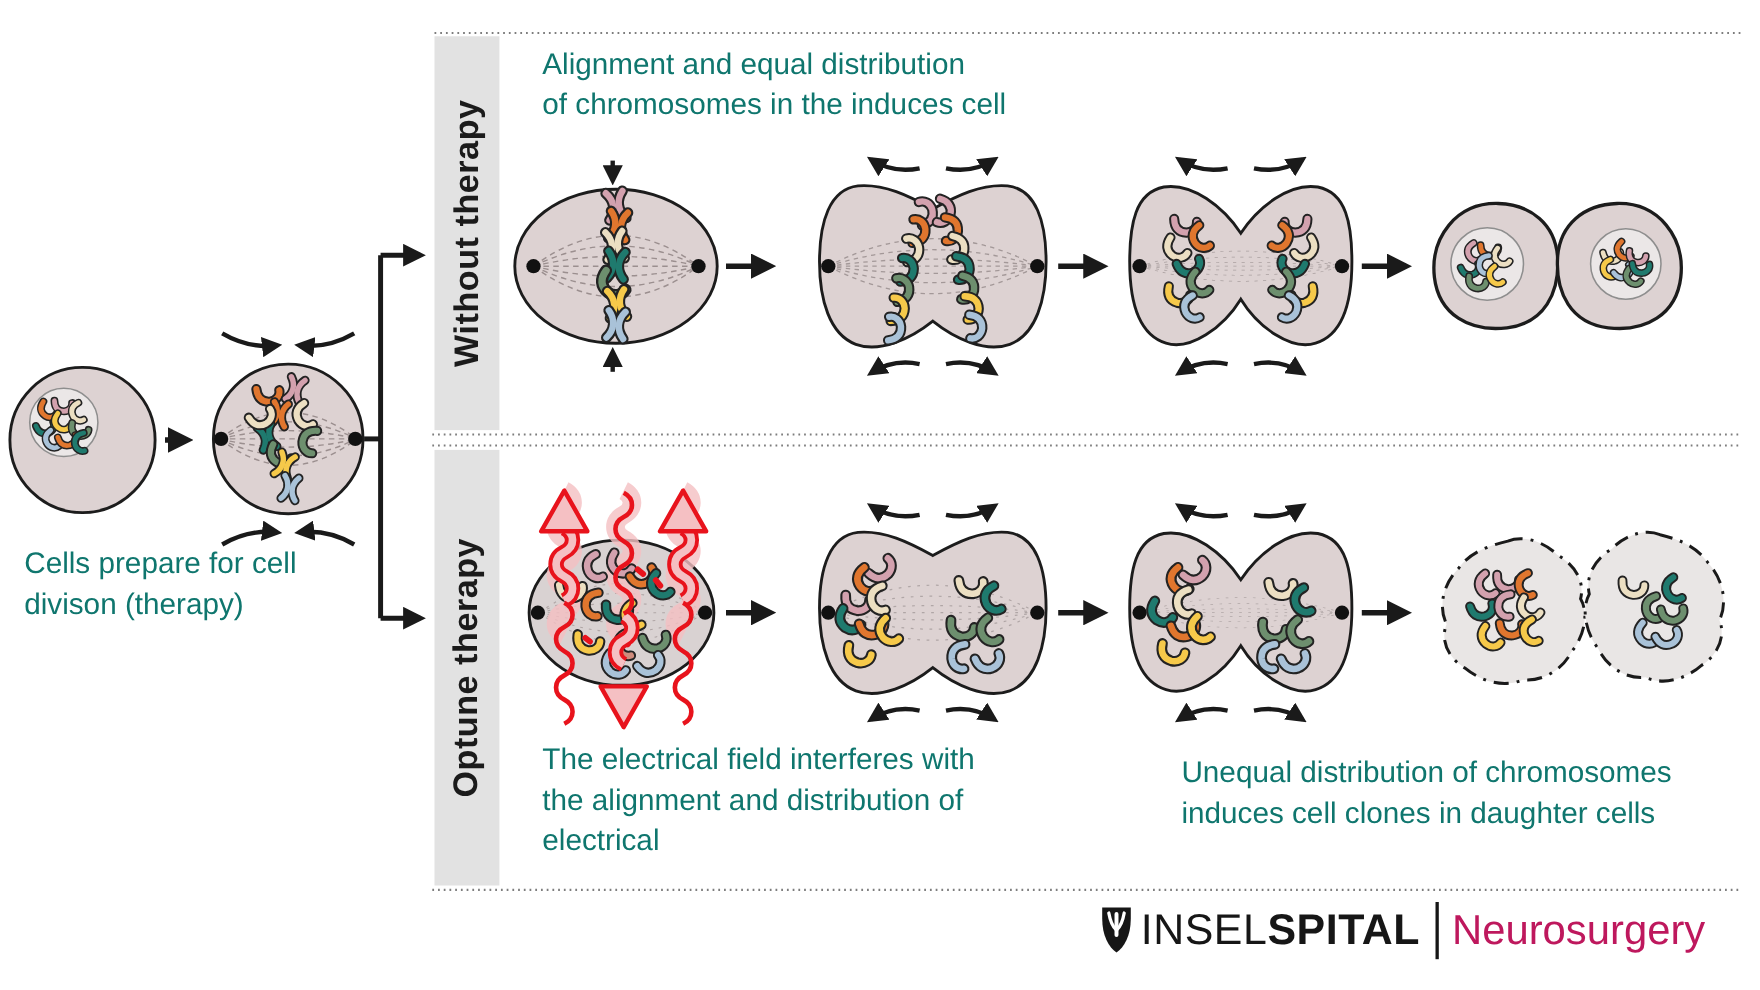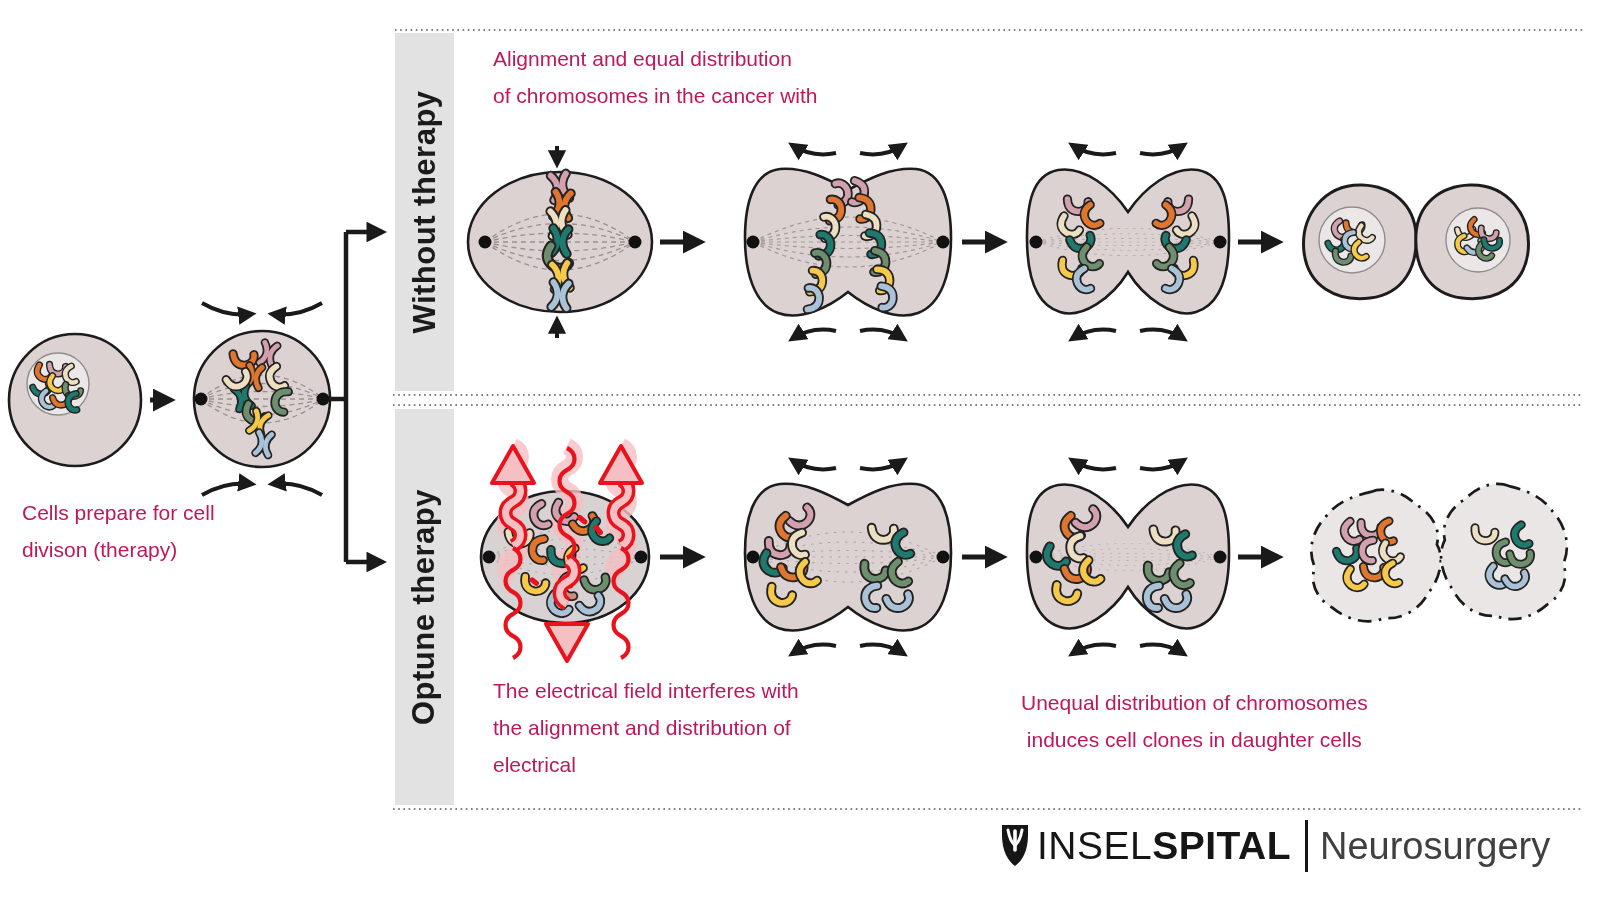--- a/index.html
+++ b/index.html
@@ -1,30 +1,30 @@
 <!DOCTYPE html>
 <html><head>
 <meta charset="utf-8">
 <style>
   html,body{margin:0;padding:0;background:#ffffff;}
   body{width:1600px;height:900px;position:relative;overflow:hidden;
        font-family:"Liberation Sans", sans-serif;color:#2e2e2e;}
   .stage{position:absolute;inset:0;width:1600px;height:900px;}
   svg.art{position:absolute;left:0;top:0;}
-  .caption{position:absolute;font-size:21px;line-height:37px;color:#be185d;}
+  .caption{position:absolute;font-size:27px;line-height:37px;color:#0f766e;}
   .caption div{white-space:nowrap;}
   .strip{position:absolute;background:#e2e2e2;display:flex;align-items:center;justify-content:center;}
   .strip span{white-space:nowrap;transform:rotate(-90deg);font-weight:700;font-size:31px;color:#1b1b1b;letter-spacing:.5px;}
   .logo{position:absolute;left:1000px;top:820px;display:flex;align-items:center;}
   .logo .mark{margin-right:7px;}
   .logo .wordmark{font-size:39px;color:#161616;letter-spacing:.5px;}
   .logo .b{font-weight:400;}
   .logo .l{font-weight:700;}
   .logo .divider{display:inline-block;width:3px;height:52px;background:#161616;margin:0 12px 0 14px;vertical-align:middle;}
-  .logo .dept{font-size:38px;font-weight:400;color:#404040;}
+  .logo .dept{font-size:38px;font-weight:400;color:#be185d;}
 </style>
 </head>
 <body>
 
 <div class="stage">
 
 <svg class="art" width="1600" height="900" viewBox="0 0 1600 900">
   <defs>
     <marker id="ah" markerWidth="4.6" markerHeight="4.6" viewBox="0 0 10 10" refX="7.5" refY="5" orient="auto-start-reverse">
       <path d="M0,0 L10,5 L0,10 Z" fill="#1a1a1a"></path>
@@ -384,31 +384,31 @@
   <span>Optune therapy</span>
 </div>
 
 <div class="caption" style="left:22px;top:494px;">
   <div>Cells prepare for cell</div>
   <div>divison (therapy)</div>
 </div>
 
 <div class="caption" style="left:493px;top:40px;">
   <div>Alignment and equal distribution</div>
-  <div>of chromosomes in the cancer with</div>
+  <div>of chromosomes in the induces cell</div>
 </div>
 
 
 <div class="caption" style="left:493px;top:672px;">
   <div>The electrical field interferes with</div>
   <div>the alignment and distribution of</div>
   <div>electrical</div>
 </div>
 
-<div class="caption" style="left:1021px;top:684px;text-align:center;">
+<div class="caption" style="left:1074px;top:684px;">
   <div>Unequal distribution of chromosomes</div>
   <div>induces cell clones in daughter cells</div>
 </div>
 
 <div class="logo">
   <svg class="mark" width="30" height="44" viewBox="0 0 30 44">
     <path d="M2,1 H28 V11 C28,27 22,37 15,42 C8,37 2,27 2,11 Z" fill="#161616"></path>
     <path d="M15,7 V26" stroke="#ffffff" stroke-width="3.6" stroke-linecap="round" fill="none"></path>
     <path d="M8,6 Q10,17 14.5,21" stroke="#ffffff" stroke-width="3" stroke-linecap="round" fill="none"></path>
     <path d="M22,6 Q20,17 15.5,21" stroke="#ffffff" stroke-width="3" stroke-linecap="round" fill="none"></path>

